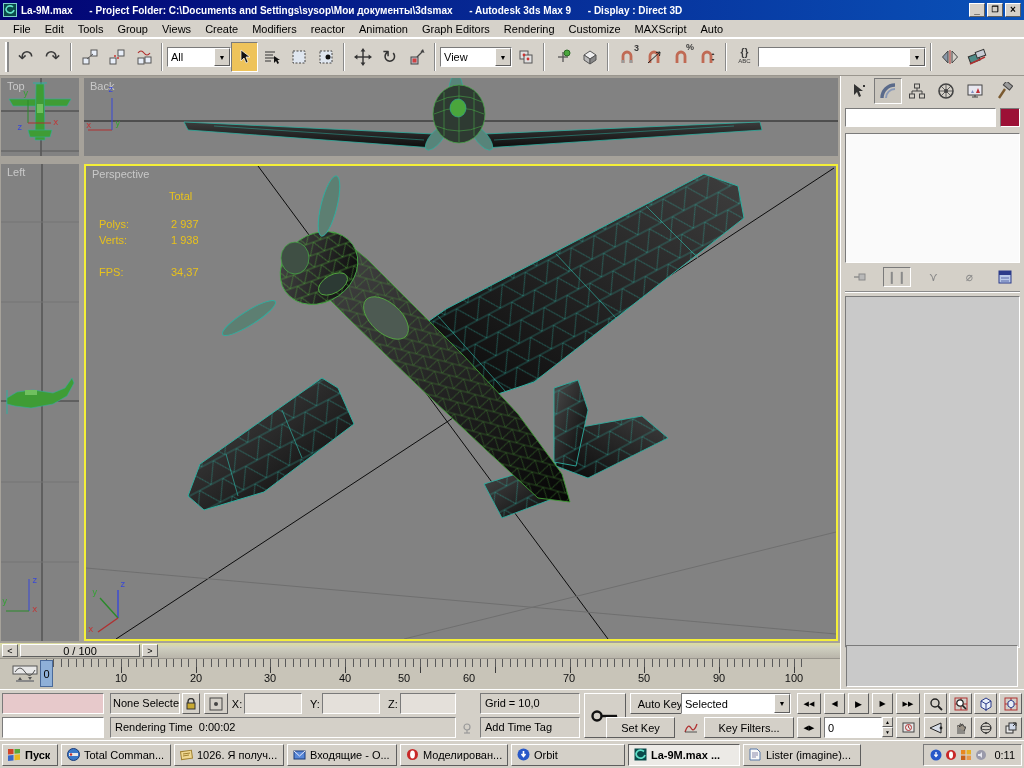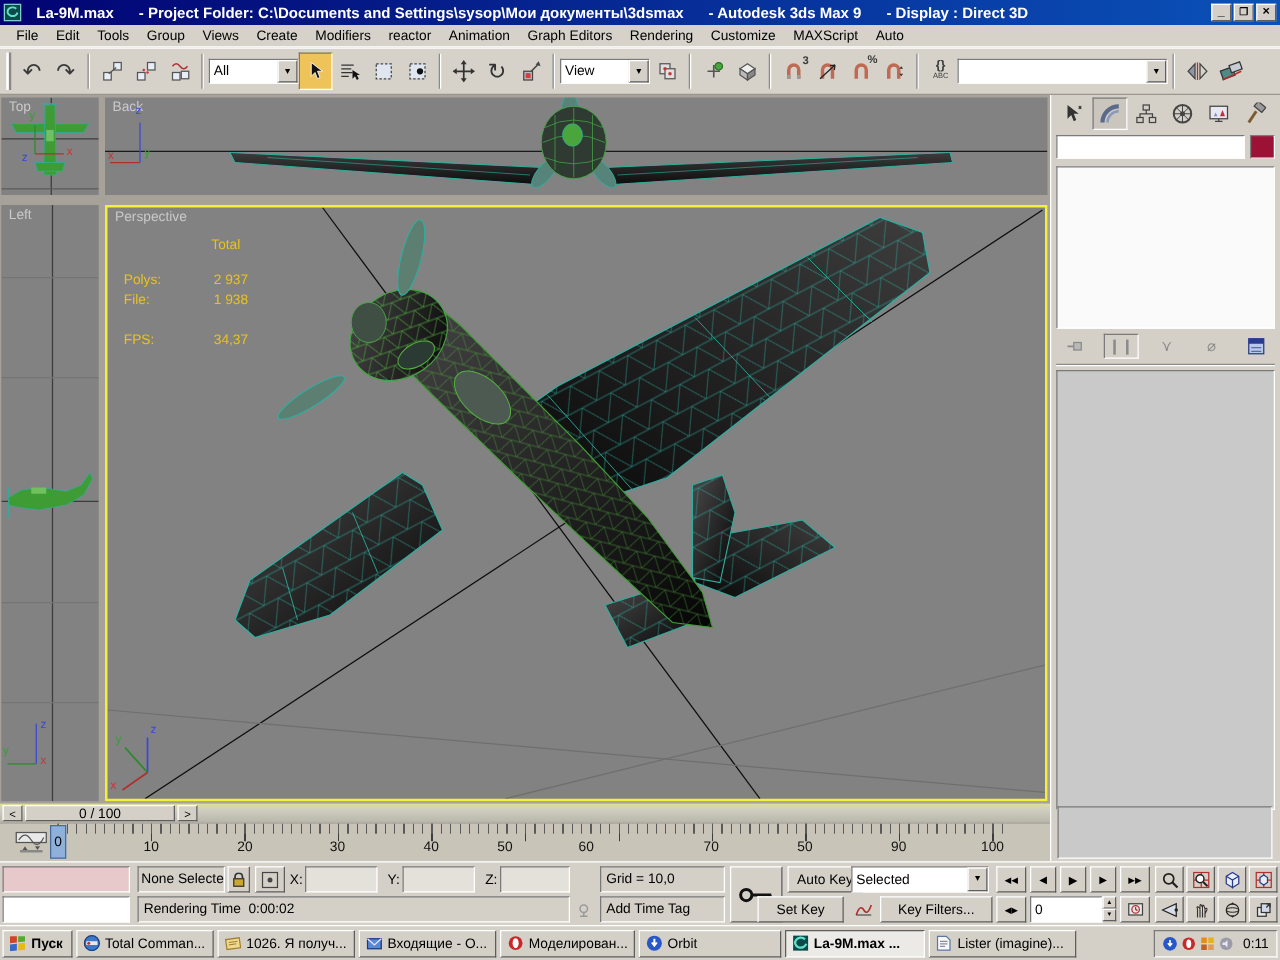--- a/index.html
+++ b/index.html
@@ -6,21 +6,21 @@
   html,body{width:1024px;height:768px;overflow:hidden}
   body{font-family:"Liberation Sans",sans-serif;font-size:11px;background:#d4d0c8;position:relative;color:#000}
   .abs{position:absolute}
   .btn{background:#d4d0c8;border:1px solid;border-color:#fff #5e5e5e #5e5e5e #fff}
   .sk{border:1px solid;border-color:#7a7a7a #fff #fff #7a7a7a}
   .inp{background:#fff;border:1px solid;border-color:#7a7a7a #fff #fff #7a7a7a;font-family:"Liberation Sans",sans-serif;font-size:11px;padding:0 3px}
   .flex{display:flex;align-items:center}
   .ctr{display:flex;align-items:center;justify-content:center}
   
   #titlebar{left:0;top:0;width:1024px;height:20px;background:linear-gradient(90deg,#020272,#0a52b8);color:#fff;display:flex;align-items:center;padding:0 3px}
-  #titlebar .t{font-weight:bold;font-size:12px;white-space:pre;overflow:hidden;flex:1;margin-left:12px}
+  #titlebar .t{font-weight:bold;font-size:10px;white-space:pre;overflow:hidden;flex:1;margin-left:4px}
   .wbtn{width:16px;height:14px;margin-left:2px;font-size:10px;line-height:10px;font-weight:bold;color:#000}
   
   #menubar{left:0;top:20px;width:1024px;height:18px;background:#d6d2ca;display:flex;align-items:center;padding-left:6px;border-bottom:1px solid #fff}
   #menubar span{padding:2px 7px;cursor:default}
   
   #toolbar{left:0;top:38px;width:1024px;height:38px;background:#d6d2ca;border-top:1px solid #fff;border-bottom:1px solid #9a968e;display:flex;align-items:center;padding:0 2px}
   .ti{width:27px;height:30px;display:flex;align-items:center;justify-content:center;color:#3a3a3a;position:relative;flex:none}
   .ti.active{background:#eec35a;border:1px solid;border-color:#7a7a7a #fff #fff #7a7a7a}
   .tsep{width:2px;height:28px;border-left:1px solid #8a8a8a;border-right:1px solid #fff;margin:0 4px;flex:none}
   .grip{width:4px;height:30px;border-left:2px solid #fff;border-right:2px solid #8a8a8a;margin:0 3px;flex:none}
@@ -110,21 +110,21 @@
       </svg>
   </span>
   <span class="ti">
     <svg width="18" height="18" viewBox="0 0 18 18">
         <path d="M3 5q3-4 6 0t6 0" fill="none" stroke="#b03030" stroke-width="1.2"></path>
         <rect x="3" y="10" width="6" height="6" fill="#e8eef8" stroke="#555"></rect>
         <rect x="10" y="9" width="6" height="6" fill="#e8eef8" stroke="#555"></rect>
       </svg>
   </span>
   <span class="tsep"></span>
-  <div class="combo" style="width:72px">
+  <div class="combo" style="width:64px">
     <span class="v">All</span>
     <span class="dda">▼</span>
   </div>
   <span class="ti active">
     <svg width="14" height="16" viewBox="0 0 14 16">
         <path d="M3 1v11l3-3 2 5 2-1-2-5h4z" fill="#111" stroke="#fff" stroke-width="0.7"></path>
       </svg>
   </span>
   <span class="ti">
     <svg width="18" height="18" viewBox="0 0 18 18">
@@ -311,21 +311,21 @@
     <span class="axl" style="left:31px;top:411px;color:#3848d8">z</span>
     <span class="axl" style="left:1px;top:432px;color:#35a035">y</span>
     <span class="axl" style="left:31px;top:440px;color:#c03838">x</span>
   </div>
 
   <div class="vp" id="persp" style="left:84px;top:88px;width:754px;height:477px">
     <span class="vplabel">Perspective</span>
     <div class="stats" style="left:83px;top:24px">Total</div>
     <div class="stats" style="left:13px;top:52px">Polys:</div>
     <div class="stats" style="left:85px;top:52px">2 937</div>
-    <div class="stats" style="left:13px;top:68px">File:</div>
+    <div class="stats" style="left:13px;top:68px">Verts:</div>
     <div class="stats" style="left:85px;top:68px">1 938</div>
     <div class="stats" style="left:13px;top:100px">FPS:</div>
     <div class="stats" style="left:85px;top:100px">34,37</div>
     <svg width="750" height="473" viewBox="0 0 750 473">
       <defs>
         <linearGradient id="bd" x1="0" y1="0" x2="1" y2="1">
             <stop offset="0" stop-color="#4a4a4a"></stop>
             <stop offset="1" stop-color="#050505"></stop>
           </linearGradient>
         <linearGradient id="bdr" x1="1" y1="0" x2="0" y2="1">

